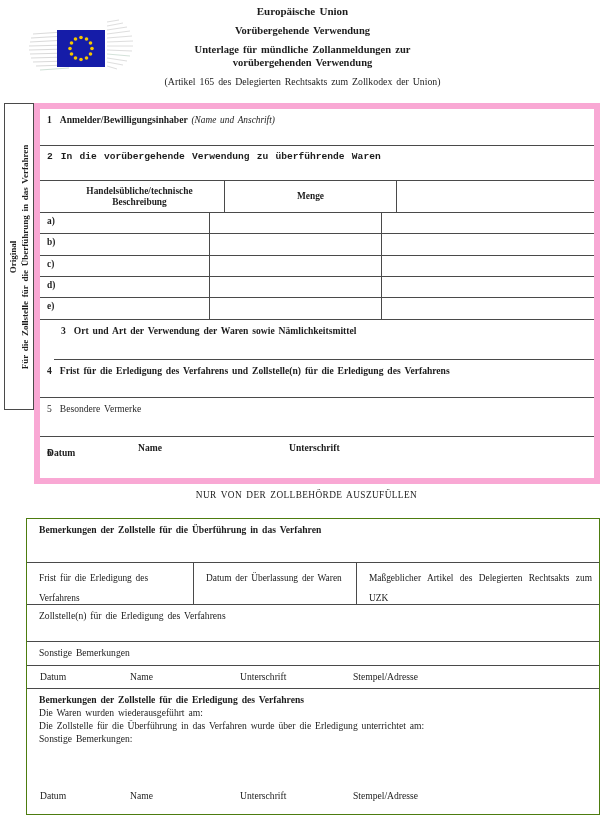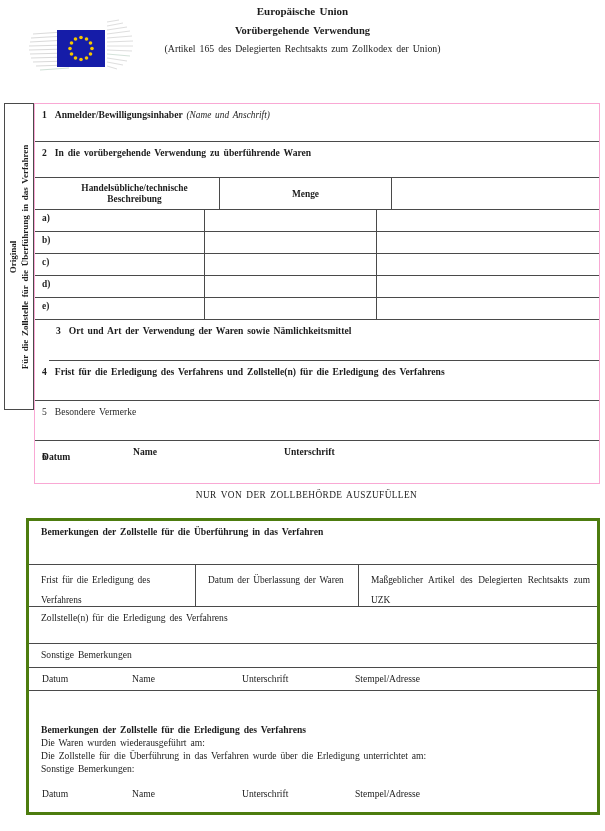--- a/index.html
+++ b/index.html
@@ -17,47 +17,47 @@
   .hdr-l4 { font-size:9.8px; margin-top:7px; }
   .logo { position:absolute; top:18px; left:27px; width:112px; height:60px; }
   
   .side-box { position:absolute; left:4px; top:103px; width:30px; height:307px; border:1px solid #4a4a4a; background:#fff; }
   .side-rot {
     position:absolute; left:50%; top:50%; width:300px;
     transform:translate(-50%,-50%) rotate(-90deg);
     text-align:center; font-size:9px; font-weight:bold; line-height:11.5px; white-space:nowrap;
   }
   
-  .main-box { position:absolute; left:34px; top:103px; width:566px; height:381px; border:1px solid #f9a8d4; background:#fff; display:flex; flex-direction:column; }
+  .main-box { position:absolute; left:34px; top:103px; width:566px; height:381px; border:6px solid #f9a8d4; background:#fff; display:flex; flex-direction:column; }
   .row { border-bottom:1px solid #4a4a4a; position:relative; }
   .row:last-child { border-bottom:none; }
   .sec-label { padding:5px 6px 0 7px; font-size:9.6px; font-weight:bold; }
   .sec-label .num { margin-right:8px; }
   .hint { font-weight:normal; font-style:italic; font-size:9.3px; }
   .light { font-weight:normal; color:#2a2a2a; }
   
   .tbl-hdr { display:flex; height:32px;padding-left:15px; }
   .tbl-hdr .c { border-right:1px solid #4a4a4a; display:flex; align-items:center; justify-content:center; text-align:center; font-weight:bold; font-size:9.4px; line-height:11px; padding:2px 4px; }
   .c.c1 { width:170px; } .c.c2 { width:172px; } .c.c3 { flex:1; border-right:none; }
   .tbl-row { display:flex; height:22px; border-bottom:1px solid #4a4a4a; }
   .tbl-row .c { border-right:1px solid #4a4a4a; font-size:9.4px; font-weight:bold; padding:3px 0 0 7px; }
   .tbl-row .c.c3 { border-right:none; }
   
   .sig-row { position:relative; font-size:9.6px; }
   .sig-row span { position:absolute; top:5px; }
   
   .divider-note { position:absolute; top:490px; left:4px; width:100%; text-align:center; font-size:9.3px; letter-spacing:0.4px; color:#222; }
   
-  .customs-box { position:absolute; left:26px; top:518px; width:574px; height:297px; border:3px solid #4d7c0f; background:#fff; display:flex; flex-direction:column; }
+  .customs-box { position:absolute; left:26px; top:518px; width:574px; height:297px; border:1px solid #4d7c0f; background:#fff; display:flex; flex-direction:column; }
   .c-label { padding:5px 6px 0 12px; font-size:9.6px; }
   .c-bold { font-weight:bold; }
   .cols3 { display:flex; }
   .cols3 .cc { border-right:1px solid #4a4a4a; font-size:9.4px; padding:5px 7px 0 12px; line-height:20px; }
   .cc.k1 { width:167px; } .cc.k2 { width:163px; } .cc.k3 { flex:1; border-right:none; text-align:justify; }
-  .final-block { font-size:9.6px; line-height:13px; padding:4px 6px 0 12px; position:relative;margin-top:28px; }
+  .final-block { font-size:9.6px; line-height:13px; padding:4px 6px 0 12px; position:relative; }
   .final-sig span { position:absolute; }
 </style>
 </head>
 <body>
 
 <div class="page">
 
   <svg class="logo" viewBox="0 0 112 60">
     <g stroke="#dadada" stroke-width="1" fill="none">
       <path d="M6 16 L36 14"></path>
@@ -98,40 +98,44 @@
       <circle cx="44.5" cy="36" r="1.8"></circle>
         <circle cx="43" cy="30.5" r="1.8"></circle>
       <circle cx="44.5" cy="25" r="1.8"></circle>
         <circle cx="48.5" cy="21" r="1.8"></circle>
     </g>
   </svg>
 
   <div class="hdr">
     <div class="hdr-l1">Europäische Union</div>
     <div class="hdr-l2">Vorübergehende Verwendung</div>
+    <div class="hdr-l3">
+      <div>Unterlage für mündliche Zollanmeldungen zur</div>
+      <div>vorübergehenden Verwendung</div>
+    </div>
     <div class="hdr-l4">(Artikel 165 des Delegierten Rechtsakts zum Zollkodex der Union)</div>
   </div>
 
   <div class="side-box">
     <div class="side-rot">
       <div>Original</div>
       <div>Für die Zollstelle für die Überführung in das Verfahren</div>
     </div>
   </div>
 
   <div class="main-box">
 
     <div class="row" style="height:38px;">
       <div class="sec-label">
         <span class="num">1</span><span>Anmelder/Bewilligungsinhaber</span>
         <span class="hint">(Name und Anschrift)</span>
       </div>
     </div>
 
-    <div class="row" style="height:36px;">
+    <div class="row" style="height:36px;font-family:Liberation Mono, monospace;">
       <div class="sec-label">
         <span class="num">2</span><span>In die vorübergehende Verwendung zu überführende Waren</span>
       </div>
     </div>
 
     <div class="row" style="height:32px;">
       <div class="tbl-hdr">
         <div class="c c1">Handelsübliche/technische Beschreibung</div>
         <div class="c c2">Menge</div>
       </div>

